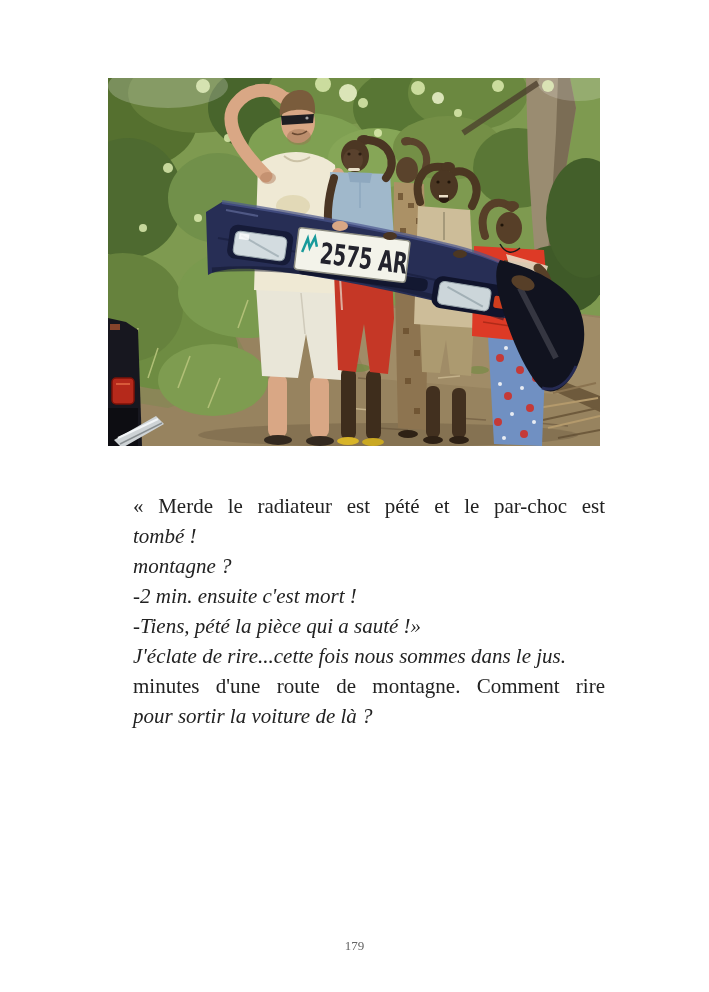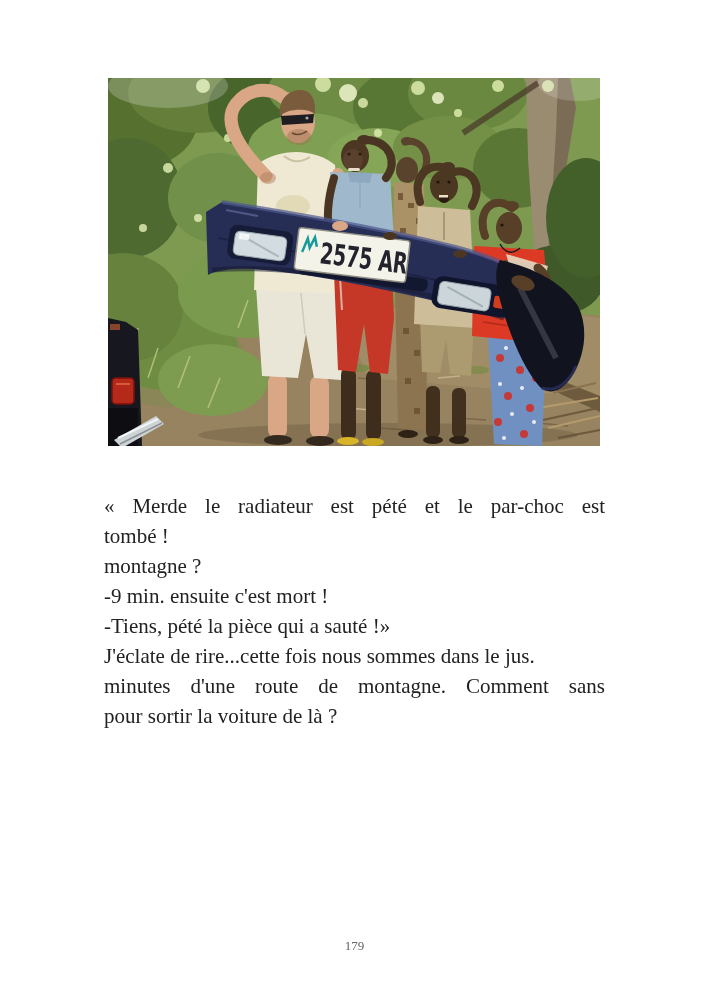--- a/index.html
+++ b/index.html
@@ -10,22 +10,22 @@
   }
   .photo{
     position:absolute;left:108px;top:78px;width:492px;height:368px;
     overflow:hidden;
   }
   .photo svg{display:block;}
   .text-block{
     position:absolute;left:104px;top:491px;width:501px;
     font-size:21px;line-height:30px;color:#222222;
   }
-  .tline{text-align:justify;text-align-last:justify;}
-  .tline.endline{text-align-last:left;}
+  .tline{text-align:justify;text-align-last:justify;margin-left:29px;}
+  .tline.endline{text-align-last:left;font-style:italic;}
   .page-number{
     position:absolute;top:938px;left:0;width:709px;text-align:center;
     font-size:13px;color:#636363;
   }
 </style>
 </head>
 <body>
 
 <div class="photo">
 <svg viewBox="0 0 492 368" width="492" height="368" xmlns="http://www.w3.org/2000/svg">
@@ -287,20 +287,20 @@
 
   <ellipse cx="60" cy="8" rx="60" ry="22" fill="#ffffff" opacity="0.22"></ellipse>
   <ellipse cx="470" cy="5" rx="40" ry="18" fill="#ffffff" opacity="0.18"></ellipse>
 </svg>
 </div>
 
 <div class="text-block">
   <div class="tline">« Merde le radiateur est pété et le par-choc est</div>
   <div class="tline endline">tombé !</div>
   <div class="tline endline">montagne ?</div>
-  <div class="tline endline">-9 min. ensuite c'est mort !</div>
+  <div class="tline endline">-2 min. ensuite c'est mort !</div>
   <div class="tline endline">-Tiens, pété la pièce qui a sauté !»</div>
   <div class="tline endline">J'éclate de rire...cette fois nous sommes dans le jus.</div>
-  <div class="tline">minutes d'une route de montagne. Comment sans</div>
+  <div class="tline">minutes d'une route de montagne. Comment rire</div>
   <div class="tline endline">pour sortir la voiture de là ?</div>
 </div>
 
 <div class="page-number">179</div>
 
 </body></html>

